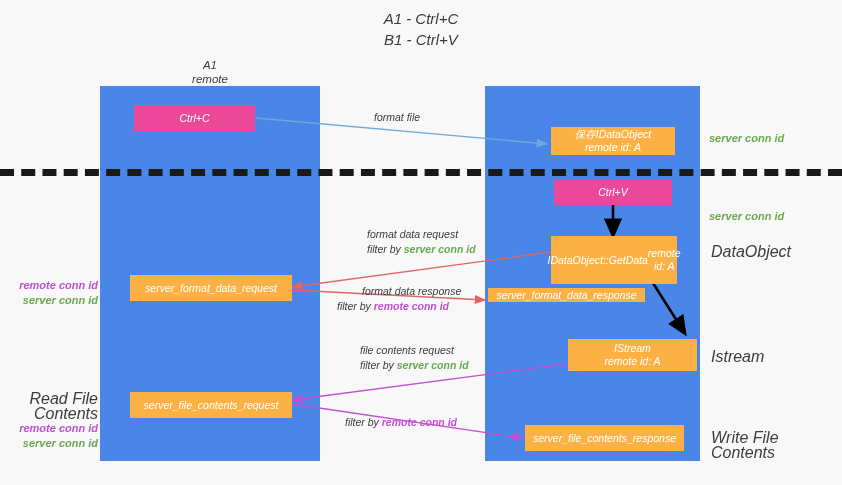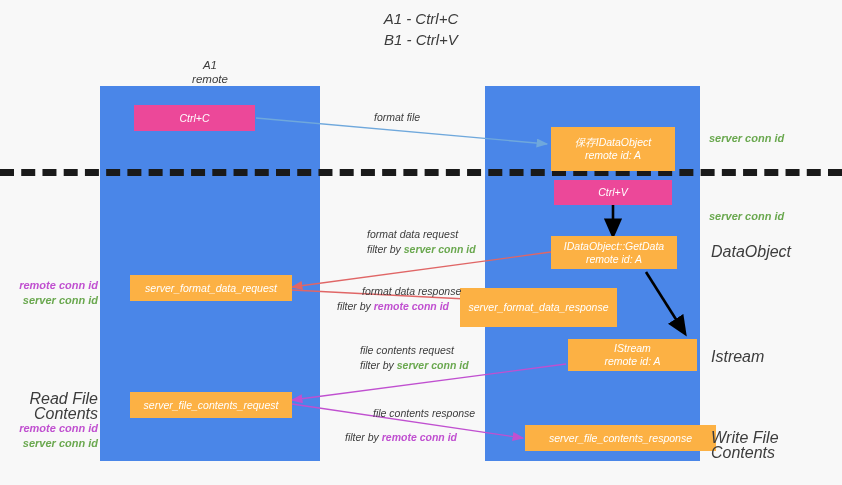--- a/index.html
+++ b/index.html
@@ -113,40 +113,40 @@
   </svg>
 
   <div class="abs divider"></div>
 
   <div class="abs box green" style="left:134px;top:105px;width:121px;height:26px;">Ctrl+C</div>
 
   <div class="abs box orange" style="left:130px;top:275px;width:162px;height:26px;">server_format_data_request</div>
 
   <div class="abs box orange" style="left:130px;top:392px;width:162px;height:26px;">server_file_contents_request</div>
 
-  <div class="abs box orange" style="left:551px;top:127px;width:124px;height:44px;flex-direction:column;">
+  <div class="abs box orange" style="left:551px;top:127px;width:124px;height:28px;flex-direction:column;">
     <span class="two">保存IDataObject</span>
     <span class="two">remote id: A</span>
   </div>
 
   <div class="abs box green" style="left:554px;top:180px;width:118px;height:25px;">Ctrl+V</div>
 
-  <div class="abs box orange" style="left:551px;top:236px;width:126px;height:33px;flex-direction:column;">
+  <div class="abs box orange" style="left:551px;top:236px;width:126px;height:48px;">
     <span class="two">IDataObject::GetData</span>
     <span class="two">remote id: A</span>
   </div>
 
   <div class="abs box orange" style="left:568px;top:339px;width:129px;height:32px;flex-direction:column;">
     <span class="two">IStream</span>
     <span class="two">remote id: A</span>
   </div>
 
-  <div class="abs box orange" style="left:460px;top:288px;width:157px;height:39px;">server_format_data_response</div>
-
-  <div class="abs box orange" style="left:525px;top:425px;width:191px;height:26px;">server_file_contents_response</div>
+  <div class="abs box orange" style="left:488px;top:288px;width:157px;height:14px;">server_format_data_response</div>
+
+  <div class="abs box orange" style="left:525px;top:425px;width:159px;height:26px;">server_file_contents_response</div>
 
   <div class="abs arrowlabel" style="left:374px;top:110px;">
     <span>format file</span>
   </div>
 
   <div class="abs" style="left:367px;top:227px;">
     <div class="arrowlabel">
       <span>format data request</span>
     </div>
     <div class="arrowlabel">
@@ -166,23 +166,20 @@
   <div class="abs" style="left:360px;top:343px;">
     <div class="arrowlabel">
       <span>file contents request</span>
     </div>
     <div class="arrowlabel">
       <span>filter by </span><b class="green">server conn id</b>
     </div>
   </div>
 
   <div class="abs" style="left:345px;top:406px;">
-    <div class="arrowlabel" style="padding-left:28px;">
-      <span>file contents response</span>
-    </div>
     <div class="arrowlabel" style="padding-top:9px;">
       <span>filter by </span><b class="magenta">remote conn id</b>
     </div>
   </div>
 
   <div class="abs" style="left:8px;top:278px;width:90px;text-align:right;">
     <div class="cid magenta">remote conn id</div>
     <div class="cid green">server conn id</div>
   </div>
 

